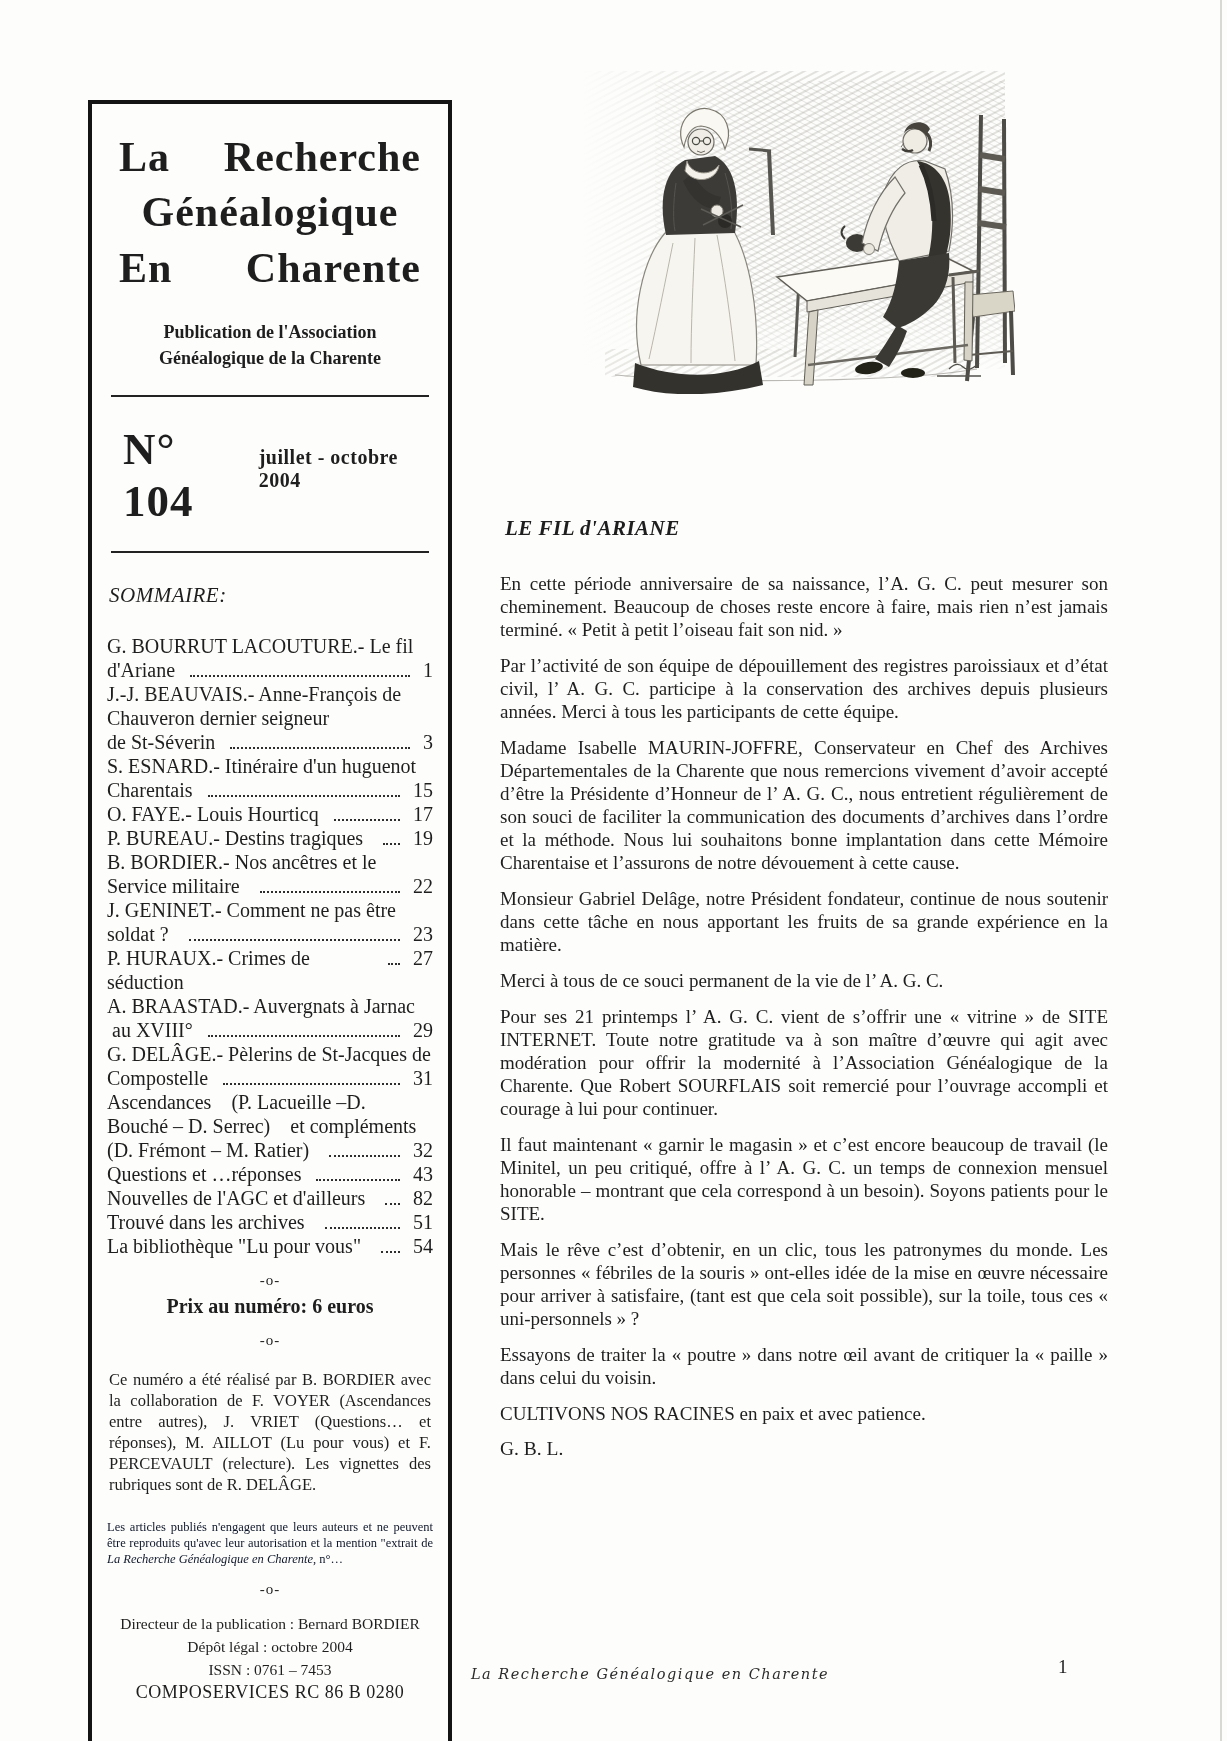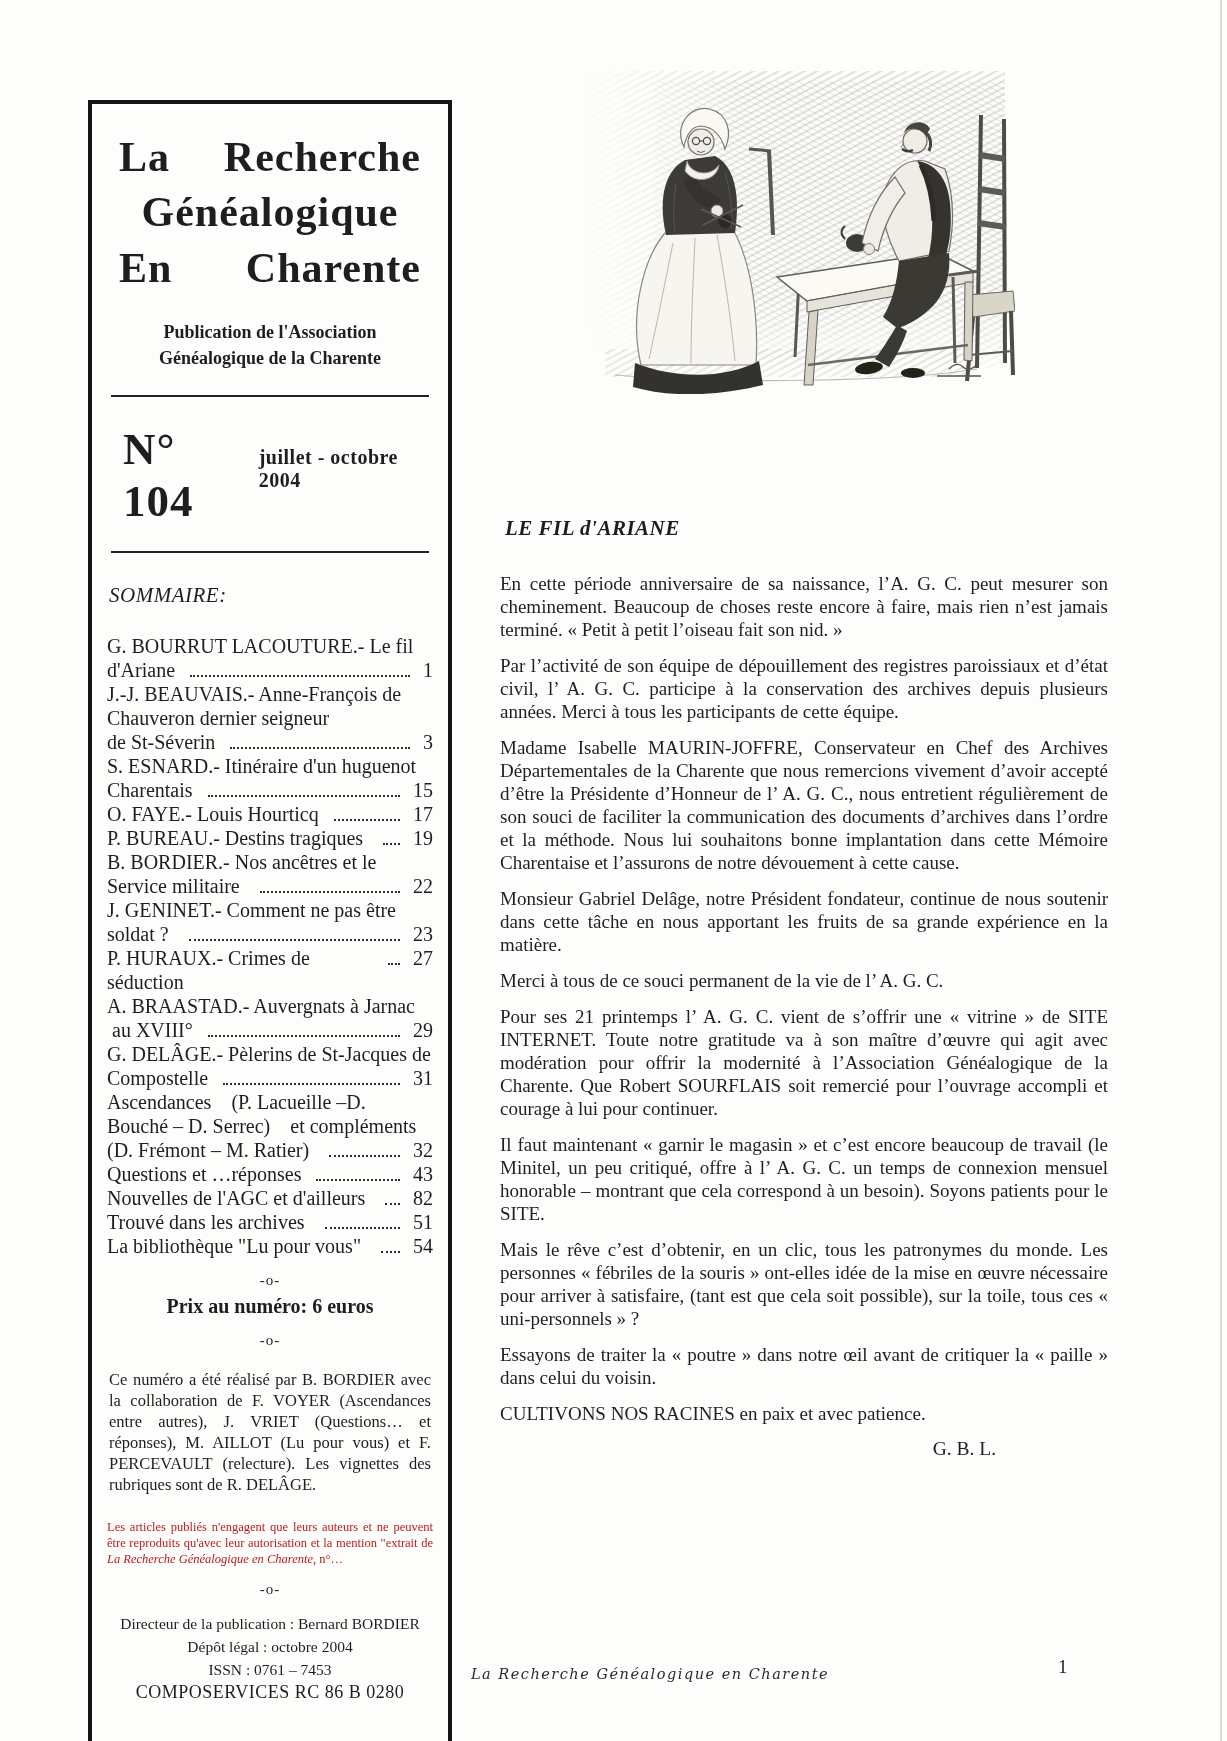--- a/index.html
+++ b/index.html
@@ -33,35 +33,35 @@
 
   .toc{margin:26px 2px 0 2px;font-size:20px;line-height:24px;}
   .toc-line{white-space:pre-wrap;}
   .toc-last{display:flex;align-items:baseline;white-space:pre-wrap;gap:12px;}
   .toc-dots{flex:1;border-bottom:2.5px dotted #2d2d2d;margin:0 1px 4px 3px;min-width:12px;}
   .toc-page{flex:none;}
 
   .sep{ text-align:center;font-size:15px;margin-top:14px;letter-spacing:1px;}
   .price-line{text-align:center;font-weight:bold;font-size:20px;margin-top:6px;}
   .credits{margin:20px 4px 0 4px;font-size:16.5px;line-height:21px;text-align:justify;}
-  .fine-print{margin:24px 2px 0 2px;font-size:12.5px;line-height:16px;text-align:justify;color:#b91c1c;}
+  .fine-print{margin:24px 2px 0 2px;font-size:12.5px;line-height:16px;text-align:justify;color:#0f172a;}
   .imprint{margin-top:14px;text-align:center;font-size:15.5px;line-height:23px;}
   .imprint .printer{font-size:18px;letter-spacing:0.5px;}
 
   
   .illustration{position:absolute;left:545px;top:62px;width:470px;height:332px;}
   .editorial-heading{
     position:absolute;left:505px;top:516px;
     font-size:21px;font-weight:bold;font-style:italic;letter-spacing:0.5px;
   }
   .editorial-body{position:absolute;left:500px;top:572px;width:608px;}
   .editorial-body p{
     margin:0 0 13px 0;font-size:19px;line-height:23px;text-align:justify;color:#1f1f1f;
   }
-  .signature{text-align:right;padding-right:112px;font-size:19.5px;margin-top:2px;}
+  .signature{padding-right:112px;font-size:19.5px;margin-top:2px;}
 
   
   .footer-title{
     position:absolute;left:420px;top:1666px;width:460px;text-align:center;
     font-family:"DejaVu Serif", serif;font-style:italic;font-size:14.5px;
     letter-spacing:1.5px;color:#2b2b2b;
   }
   .footer-page{position:absolute;left:1058px;top:1656px;font-size:19px;}
 </style>
 </head>

